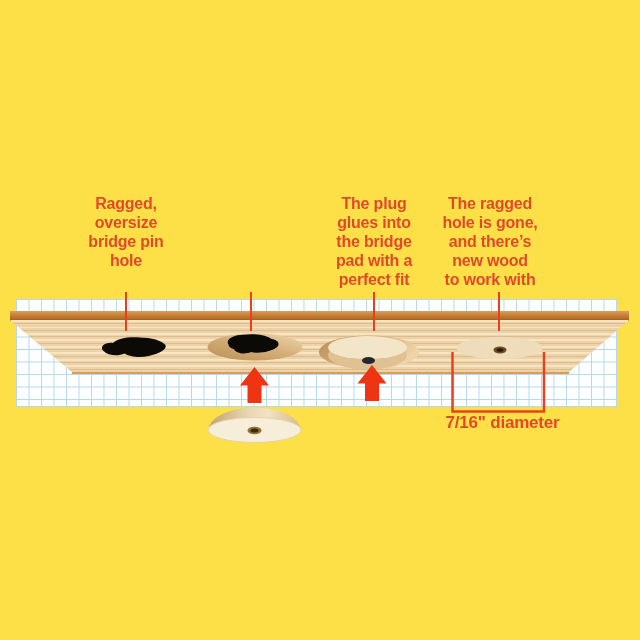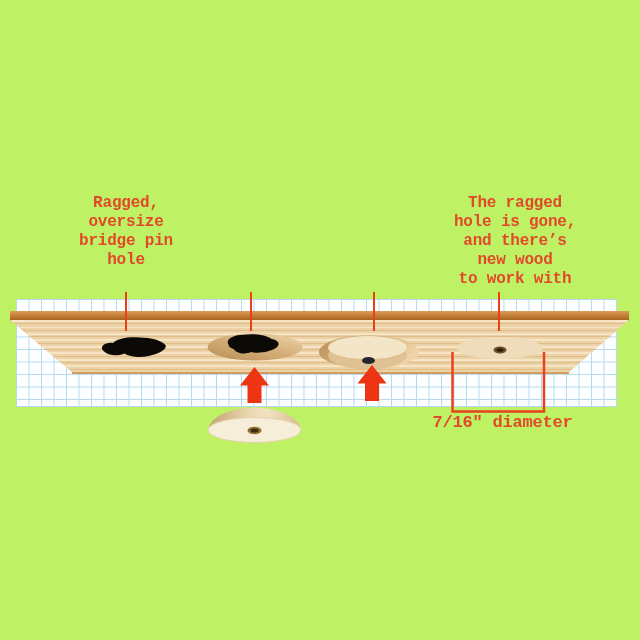--- a/index.html
+++ b/index.html
@@ -1,18 +1,18 @@
 <!DOCTYPE html>
 <html><head>
 <meta charset="utf-8">
 <style>
   html,body{margin:0;padding:0;background:#ffffff;}
   .scene{
-    position:relative;width:640px;height:640px;background:#bef264;overflow:hidden;
-    font-family:Liberation Mono, monospace;
+    position:relative;width:640px;height:640px;background:#fde047;overflow:hidden;
+    font-family:Liberation Sans, sans-serif;
   }
   
   .grid{
     position:absolute;left:16px;top:299px;width:600px;height:107px;
     background-color:#fdfeff;
     background-image:
       linear-gradient(to right,#b5d8ec 1.4px,transparent 1.4px),
       linear-gradient(to bottom,#b5d8ec 1.4px,transparent 1.4px);
     background-size:12.5px 12.5px;
     border-right:1.4px solid #b5d8ec;
@@ -133,21 +133,26 @@
 
   <div class="leader" style="left:124.5px"></div>
   <div class="leader" style="left:249.5px"></div>
   <div class="leader" style="left:372.5px"></div>
   <div class="leader" style="left:497.5px"></div>
 
   <div class="label" style="left:51px">Ragged,
 oversize
 bridge pin
 hole</div>
-  <div class="label" style="left:440px">The ragged
+  <div class="label" style="left:299px">The plug
+glues into
+the bridge
+pad with a
+perfect fit</div>
+  <div class="label" style="left:415px">The ragged
 hole is gone,
 and there’s
 new wood
 to work with</div>
 
   <div class="dim-label">7/16" diameter</div>
 
 </div>
 
 </body></html>

